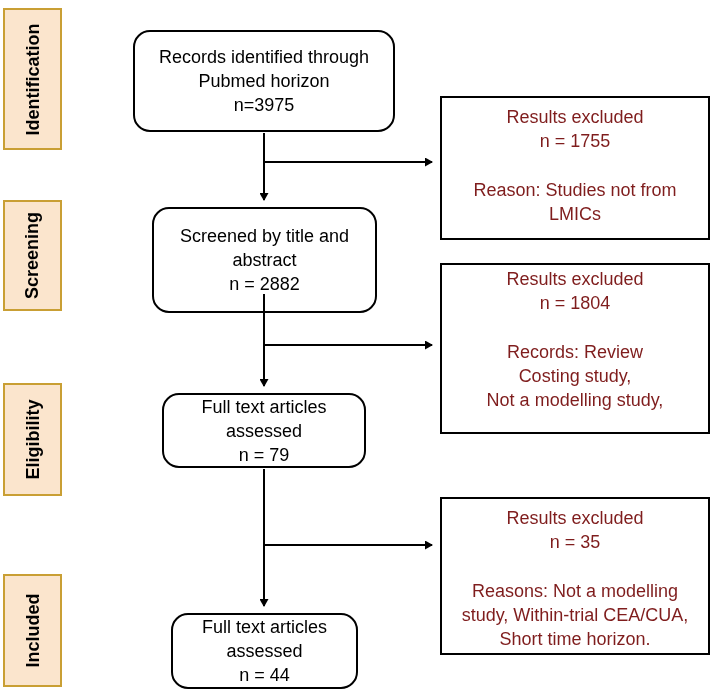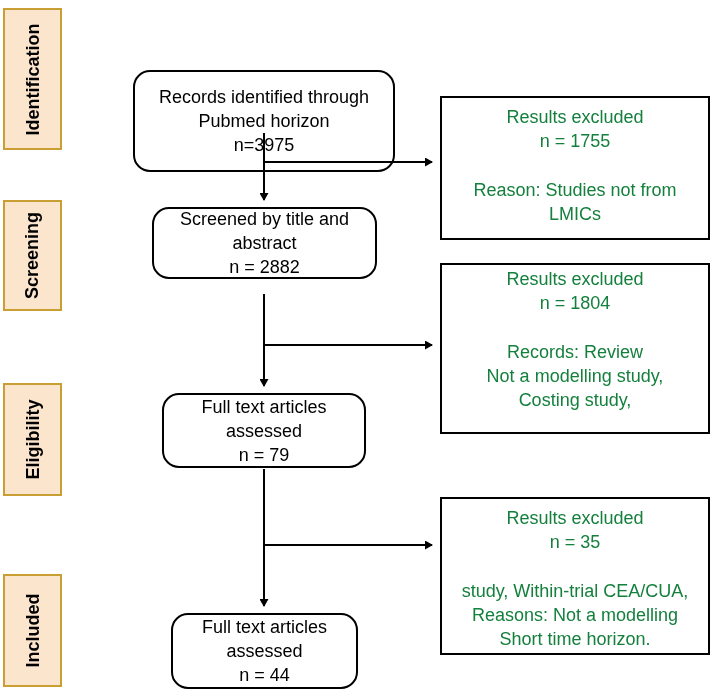--- a/index.html
+++ b/index.html
@@ -53,40 +53,40 @@
     box-sizing:border-box;
     display:flex;
     flex-direction:column;
     align-items:center;
     justify-content:center;
     text-align:center;
     font-size:18px;
     line-height:24px;
     color:#000;
   }
-  #flowbox-records{left:133px;top:30px;width:262px;height:102px;margin-top:40px;}
-  #flowbox-screened{left:152px;top:207px;width:225px;height:72px;}
+  #flowbox-records{left:133px;top:30px;width:262px;height:102px;}
+  #flowbox-screened{left:152px;top:207px;width:225px;height:106px;}
   #flowbox-fulltext-79{left:162px;top:393px;width:204px;height:75px;}
   #flowbox-fulltext-44{left:171px;top:613px;width:187px;height:76px;}
 
   
   .exbox{
     position:absolute;
     left:440px;
     width:270px;
     background:#fff;
     border:2px solid var(--box-border);
     box-sizing:border-box;
     display:flex;
     flex-direction:column;
     align-items:center;
     text-align:center;
     font-size:18px;
     line-height:24px;
-    color:#15803d;
+    color:#7f1d1d;
   }
   #exbox-1{top:96px;height:144px;padding-top:7px;}
   #exbox-2{top:263px;height:171px;padding-top:2px;}
   #exbox-3{top:497px;height:158px;padding-top:7px;}
   .spacer-line{height:25px;}
   .bold{font-weight:normal;}
 
   
   #connectors{
     position:absolute;
@@ -143,30 +143,30 @@
     <div class="spacer-line"></div>
     <div>Reason: Studies not from</div>
     <div>LMICs</div>
   </div>
 
   <div class="exbox" id="exbox-2">
     <div>Results excluded</div>
     <div class="bold">n = 1804</div>
     <div class="spacer-line"></div>
     <div>Records: Review</div>
+    <div>Costing study,</div>
     <div>Not a modelling study,</div>
-    <div>Costing study,</div>
   </div>
 
   <div class="exbox" id="exbox-3">
     <div>Results excluded</div>
     <div class="bold">n = 35</div>
     <div class="spacer-line"></div>
+    <div>Reasons: Not a modelling</div>
     <div>study, Within-trial CEA/CUA,</div>
-    <div>Reasons: Not a modelling</div>
     <div>Short time horizon.</div>
   </div>
 
   <svg id="connectors" viewBox="0 0 712 691" xmlns="http://www.w3.org/2000/svg">
     <defs>
       <marker id="arrow" markerWidth="9" markerHeight="9" refX="7" refY="4.5" orient="auto" markerUnits="userSpaceOnUse">
         <path d="M0,0 L8,4.5 L0,9 z" fill="#000"></path>
       </marker>
     </defs>
     <line x1="264" y1="133" x2="264" y2="200" stroke="#000" stroke-width="2" marker-end="url(#arrow)"></line>

